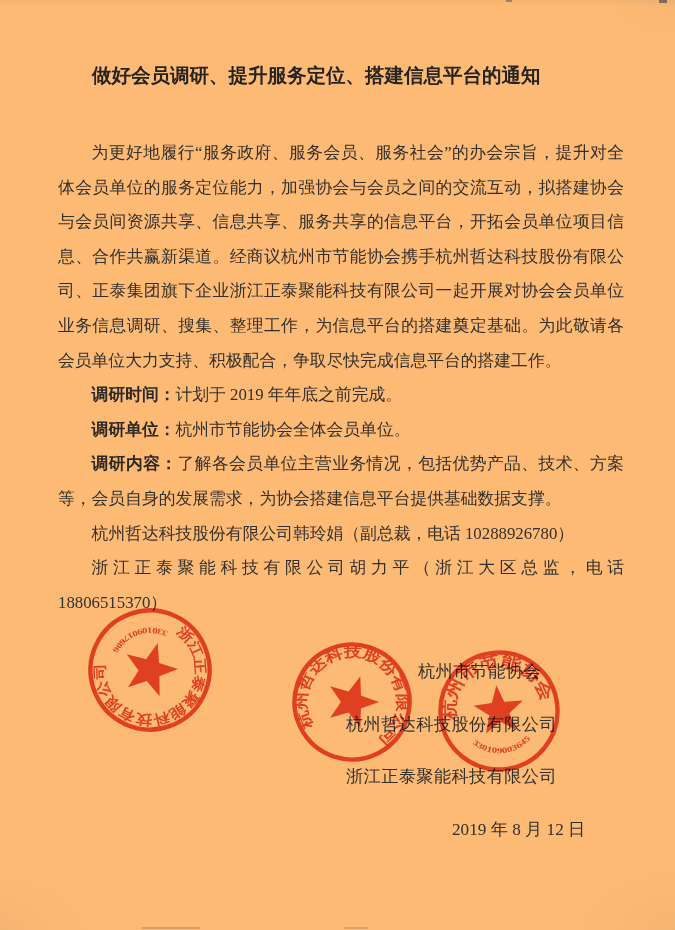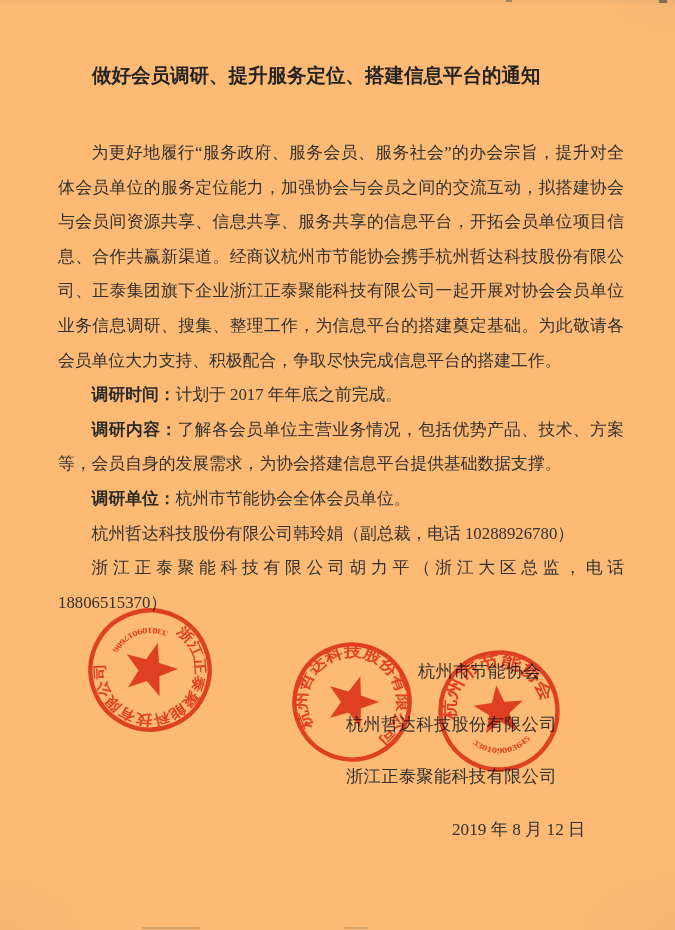--- a/index.html
+++ b/index.html
@@ -53,23 +53,23 @@
 </style>
 </head>
 <body>
 
 <div class="page">
 
   <h1 class="doc-title">做好会员调研、提升服务定位、搭建信息平台的通知</h1>
 
   <div class="doc-body">
     <p><span class="lbl"></span><span>为更好地履行“服务政府、服务会员、服务社会”的办会宗旨，提升对全体会员单位的服务定位能力，加强协会与会员之间的交流互动，拟搭建协会与会员间资源共享、信息共享、服务共享的信息平台，开拓会员单位项目信息、合作共赢新渠道。经商议杭州市节能协会携手杭州哲达科技股份有限公司、正泰集团旗下企业浙江正泰聚能科技有限公司一起开展对协会会员单位业务信息调研、搜集、整理工作，为信息平台的搭建奠定基础。为此敬请各会员单位大力支持、积极配合，争取尽快完成信息平台的搭建工作。</span></p>
-    <p><span class="lbl">调研时间：</span><span>计划于 2017 年年底之前完成。</span></p>
+    <p><span class="lbl">调研时间：</span><span>计划于 2019 年年底之前完成。</span></p>
+    <p><span class="lbl">调研单位：</span><span>杭州市节能协会全体会员单位。</span></p>
     <p><span class="lbl">调研内容：</span><span>了解各会员单位主营业务情况，包括优势产品、技术、方案等，会员自身的发展需求，为协会搭建信息平台提供基础数据支撑。</span></p>
-    <p><span class="lbl">调研单位：</span><span>杭州市节能协会全体会员单位。</span></p>
     <p><span class="lbl"></span><span>杭州哲达科技股份有限公司韩玲娟（副总裁，电话 10288926780）</span></p>
     <p><span class="lbl"></span><span>浙江正泰聚能科技有限公司胡力平（浙江大区总监，电话 18806515370）</span></p>
   </div>
 
   <div class="sig sig1">杭州市节能协会</div>
   <div class="sig sig2">杭州哲达科技股份有限公司</div>
   <div class="sig sig3">浙江正泰聚能科技有限公司</div>
   <div class="date-line">2019 年 8 月 12 日</div>
 
   <svg class="seal sealA" viewBox="-70 -70 140 140">

